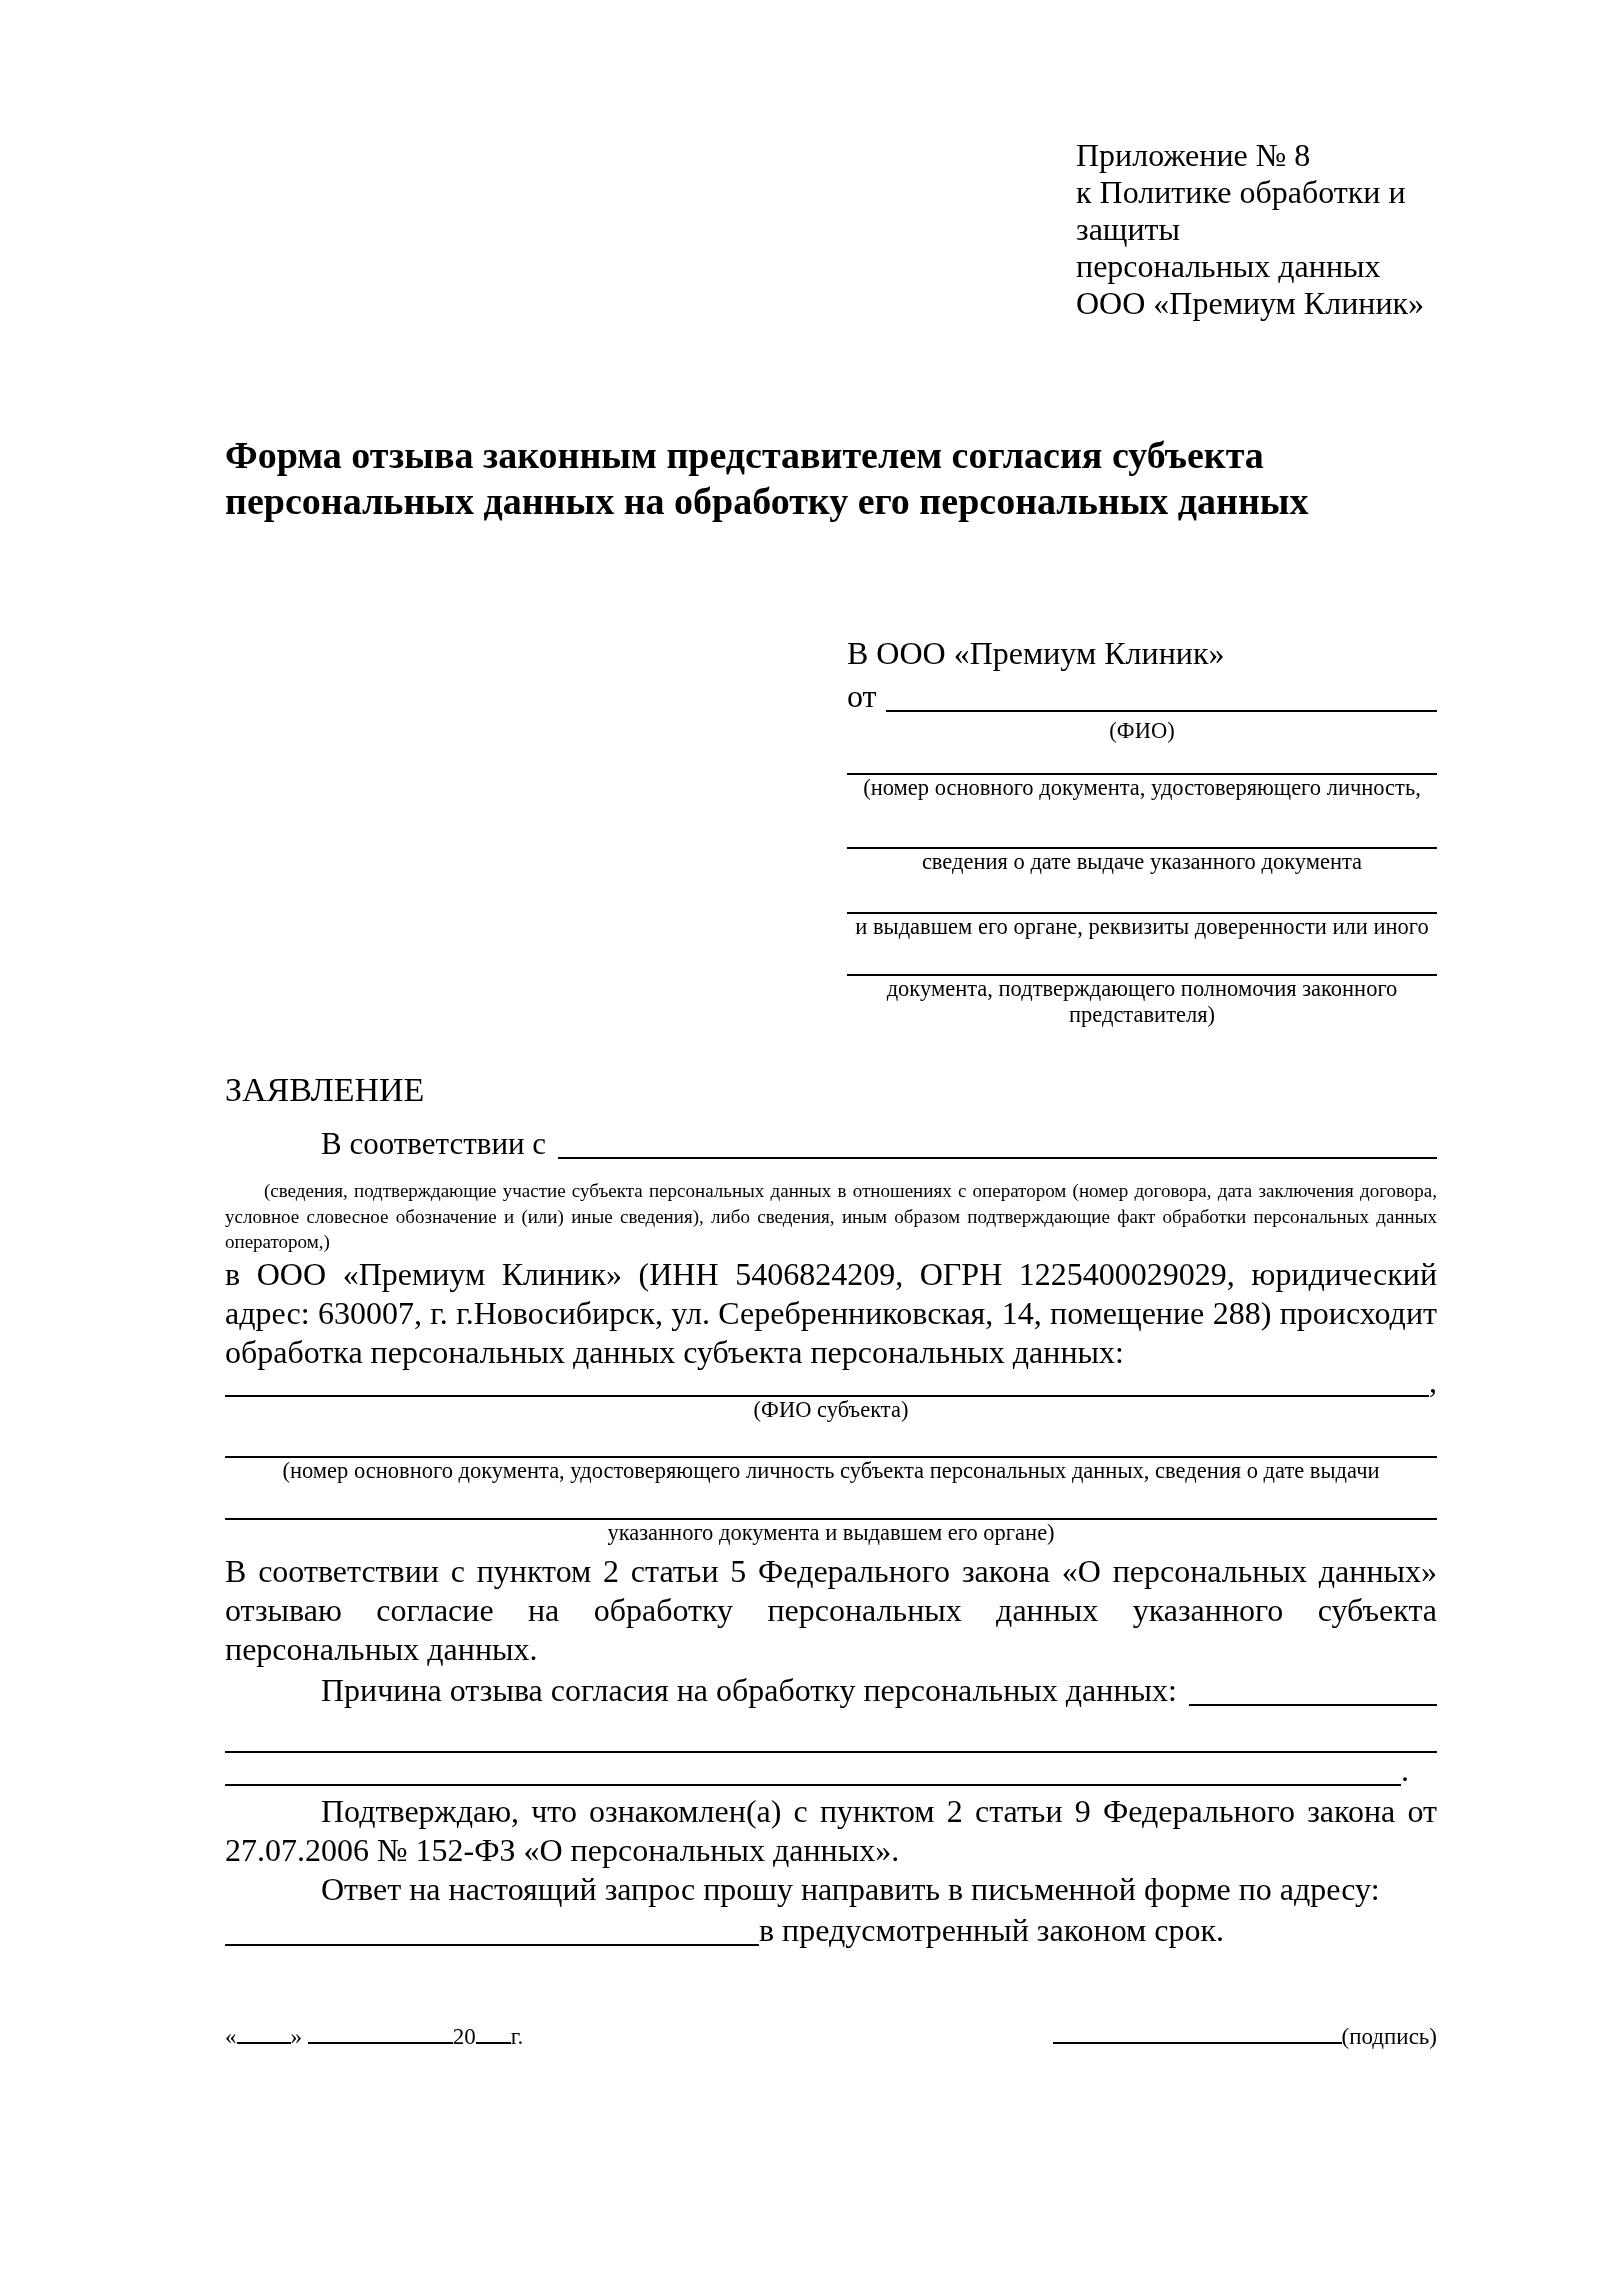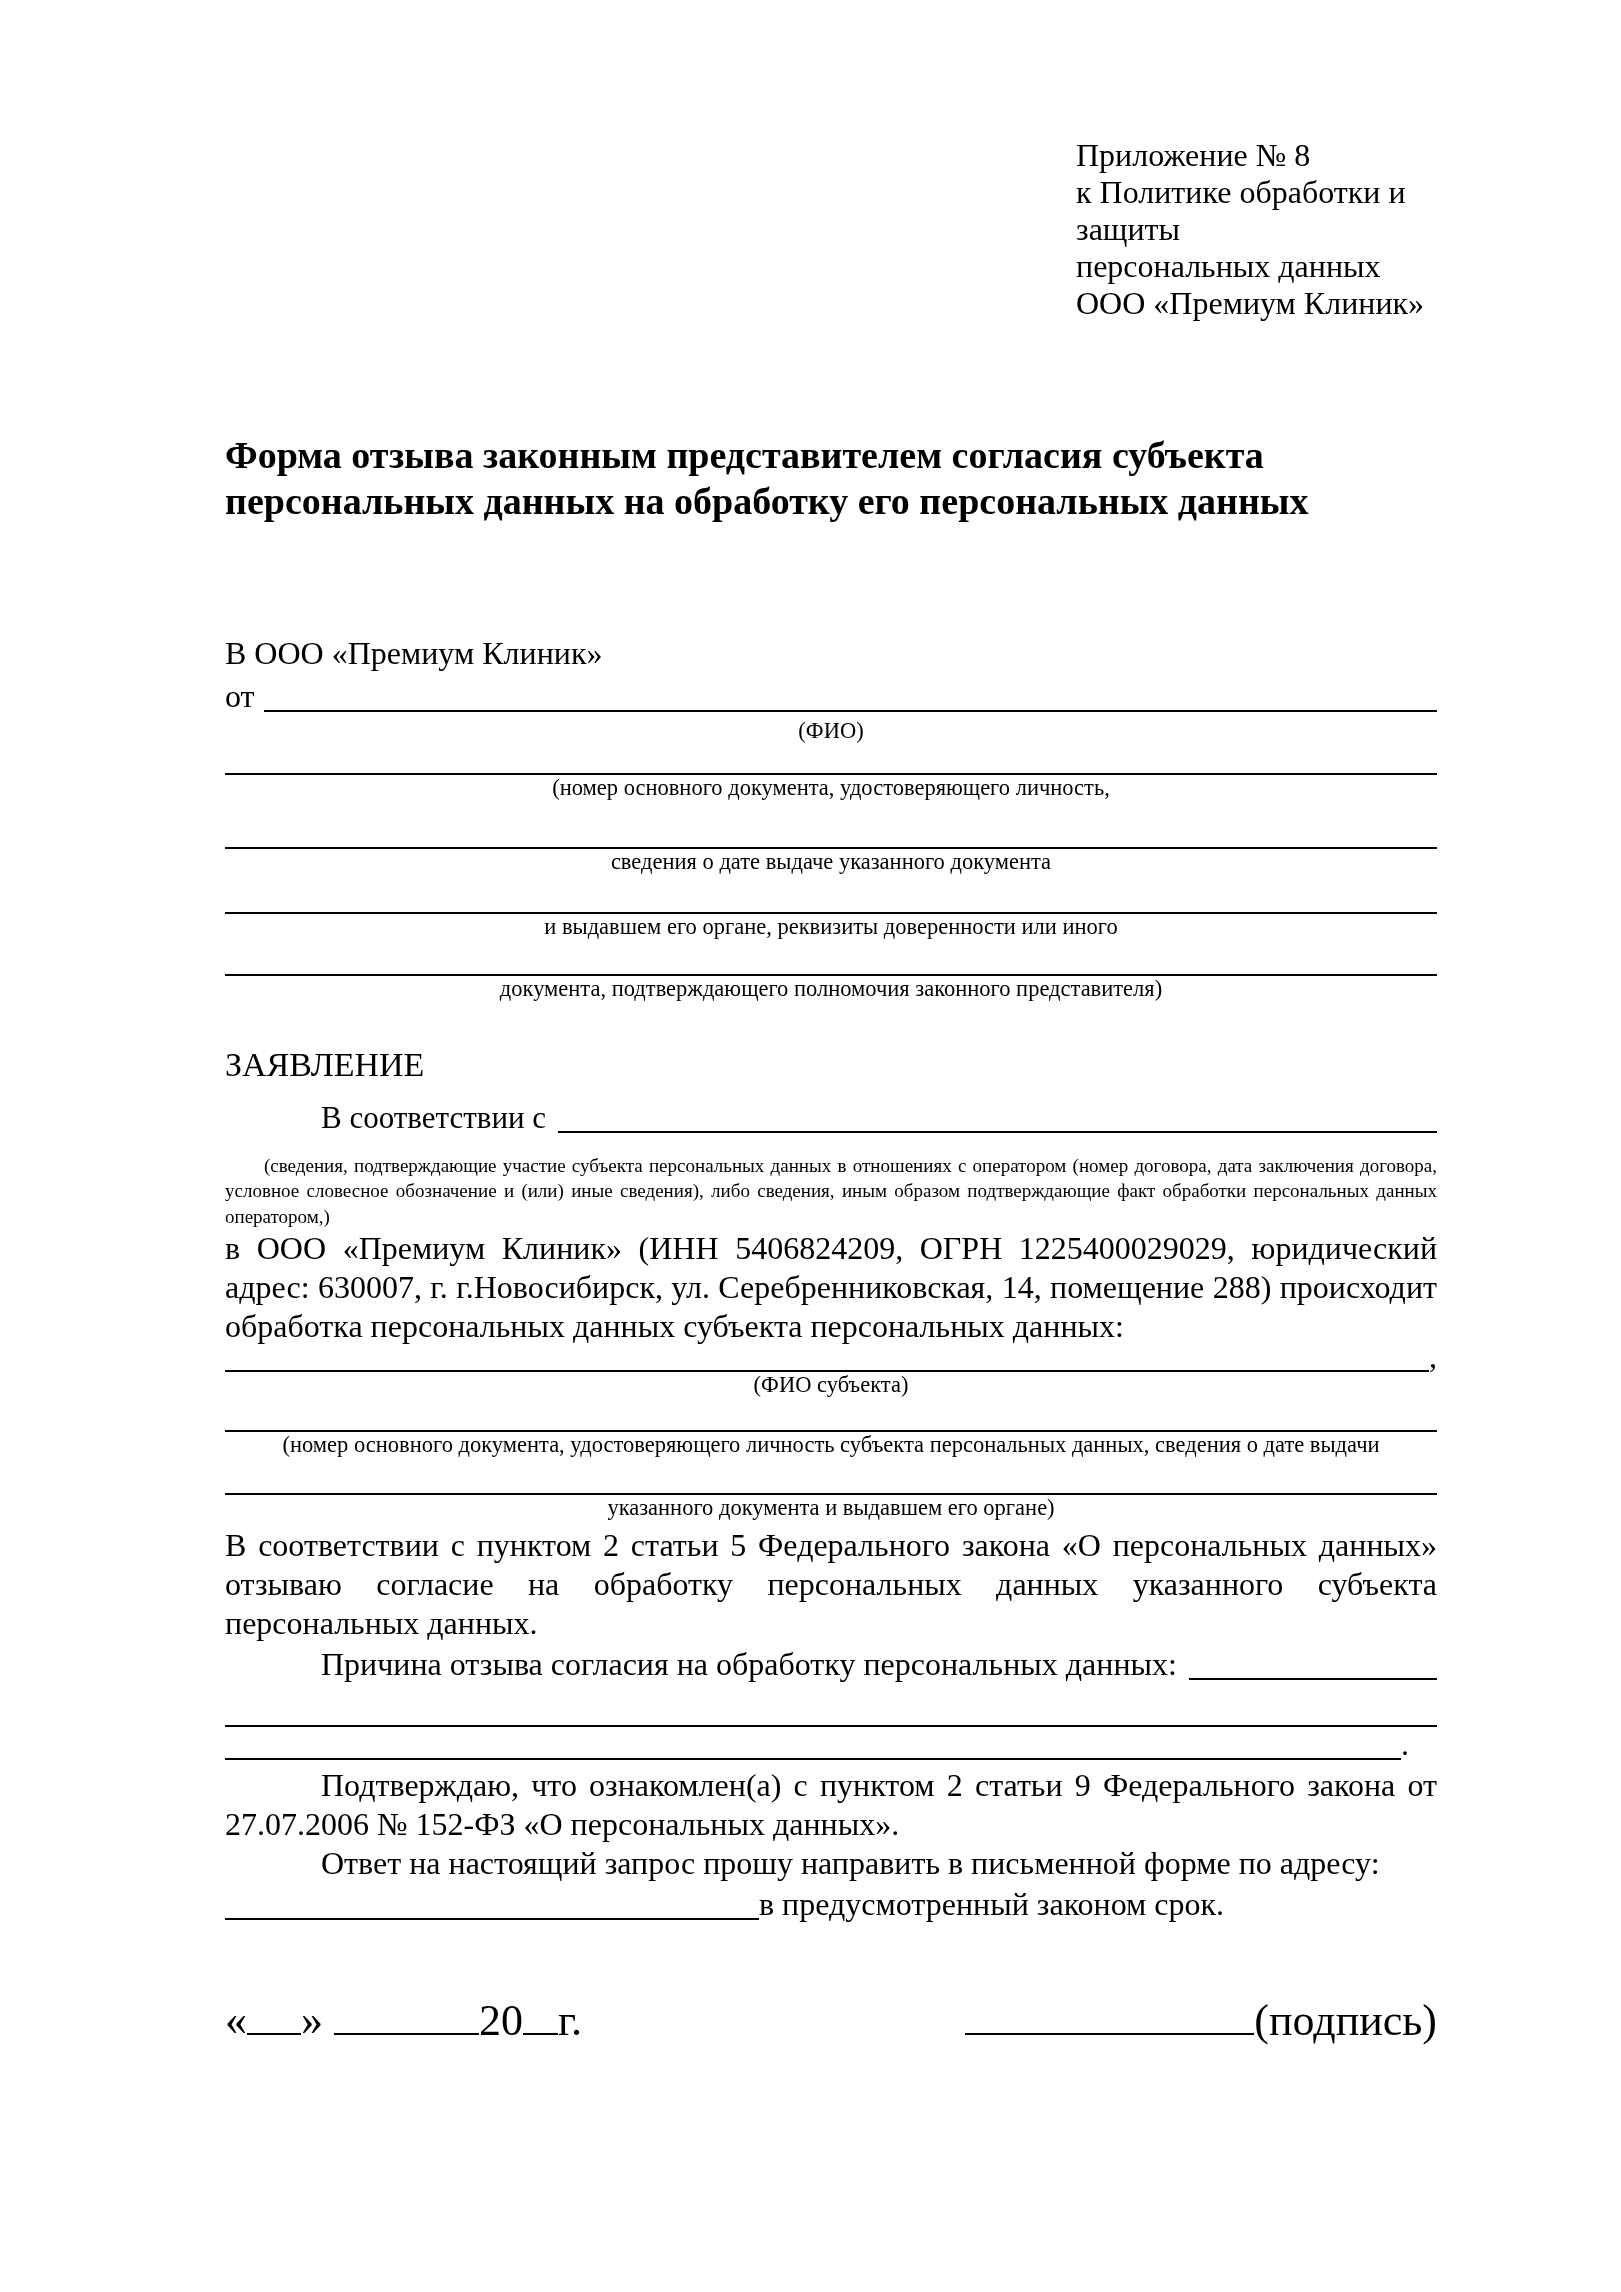--- a/index.html
+++ b/index.html
@@ -13,21 +13,21 @@
           padding:137px 119px 0 225px; overflow:hidden; }
 
   
   .appendix { margin-left:851px; font-size:32px; line-height:37px; }
 
   
   .doc-title { margin-top:110px; text-align:left; font-weight:bold;
                font-size:38px; line-height:46px; }
 
   
-  .addressee { margin-top:108px; font-size:32px; line-height:43px; }
+  .addressee { margin-top:108px; margin-left:622px; font-size:32px; line-height:43px; }
   .from-row { display:flex; }
   .from-row .lbl { margin-right:9.8px; }
   .fill-line { flex:1 1 auto; border-bottom:2px solid #000; margin-bottom:5.9px; }
   .cap { font-size:22.5px; line-height:25.5px; text-align:center; }
   .blank { border-bottom:2px solid #000; }
 
   
   .statement-heading { margin-top:42px; text-align:left; font-size:34px; line-height:41px; }
   .intro-row { display:flex; font-size:31px; line-height:43px; margin-top:11.8px; }
   .intro-row .lbl { padding-left:96px; margin-right:11.8px; white-space:nowrap; }
@@ -37,21 +37,21 @@
   .indent-para { text-indent:96px; }
   .blank-row { display:flex; align-items:flex-end; font-size:32px; line-height:32px; }
   .blank-row .fill-line { margin-bottom:0; }
   .reason-row { display:flex; font-size:32px; line-height:43px; }
   .reason-row .lbl { padding-left:96px; margin-right:11.8px; white-space:nowrap; }
   .tail-row { display:flex; font-size:32px; line-height:43px;text-align:right; }
   .tail-row .w545 { flex:0 0 534px; }
 
   
   .footer { margin-top:63px; display:flex; justify-content:space-between;
-            font-size:44px; line-height:43px; }
+            font-size:23px; line-height:43px; }
   .u { display:inline-block; border-bottom:2px solid #000; height:1em; vertical-align:baseline; }
 </style>
 </head>
 <body>
 
 <div class="page">
 
   <div class="appendix">
     <div>Приложение № 8</div>
     <div>к Политике обработки и защиты</div>

